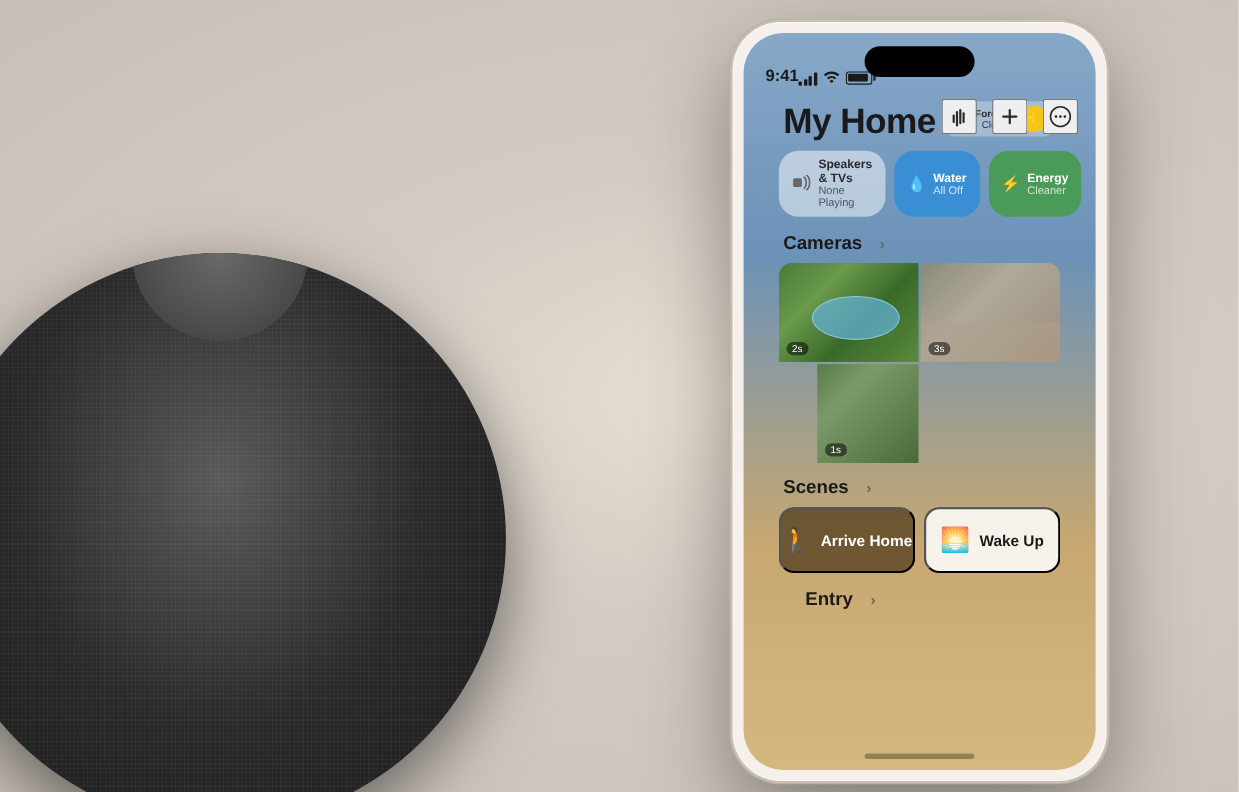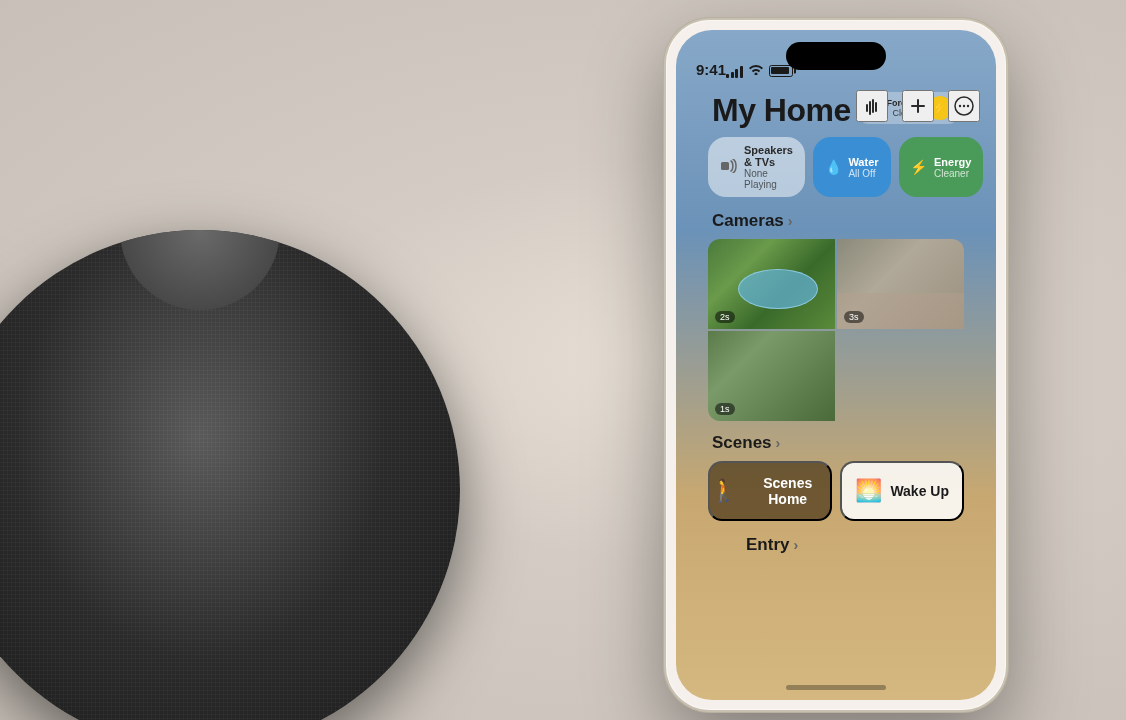--- a/index.html
+++ b/index.html
@@ -324,21 +324,21 @@
 
     .pill-sublabel {
       font-size: 10px;
       opacity: 0.75;
     }
 
     
     .section-header {
       display: flex;
       align-items: center;
-      gap: 4px;
+      gap: 16px;
       padding: 2px 20px 8px;
       font-size: 17px;
       font-weight: 600;
       color: #1a1a1a;
     }
 
     .section-chevron {
       font-size: 14px;
       color: #666;
     }
@@ -362,20 +362,21 @@
     .camera-feed-1 {
       background: linear-gradient(135deg, #4a7a3a 0%, #6a9a4a 30%, #3a6a2a 60%, #5a8a3a 100%);
     }
 
     .camera-feed-2 {
       background: linear-gradient(135deg, #8a8a7a 0%, #b0a898 40%, #9a9080 100%);
     }
 
     .camera-feed-3 {
       background: linear-gradient(135deg, #5a7a4a 0%, #7a9a6a 30%, #4a6a3a 100%);
+      margin-left: 35px;
     }
 
     .camera-feed-4 {
       background: linear-gradient(135deg, #c8c0b0 0%, #e0d8c8 40%, #b8b0a0 100%);
     }
 
     
     .pool-oval {
       position: absolute;
       bottom: 20px;
@@ -442,21 +443,20 @@
       color: #1a1a1a;
     }
 
     .scene-icon {
       font-size: 22px;
     }
 
     
     .entry-section {
       padding: 12px 20px 4px;
-      margin-left: 14px;
     }
 
     
     .home-indicator {
       position: absolute;
       bottom: 10px;
       left: 50%;
       transform: translateX(-50%);
       width: 100px;
       height: 5px;
@@ -591,21 +591,21 @@
         </div>
 
         <div class="scenes-section">
           <div class="section-header">
             <span>Scenes</span>
             <span class="section-chevron">›</span>
           </div>
           <div class="scenes-grid">
             <button class="scene-btn scene-arrive">
               <span class="scene-icon">🚶</span>
-              <span>Scenes Home</span>
+              <span>Arrive Home</span>
             </button>
             <button class="scene-btn scene-wakeup">
               <span class="scene-icon">🌅</span>
               <span>Wake Up</span>
             </button>
           </div>
         </div>
 
         <div class="entry-section">
           <div class="section-header">

